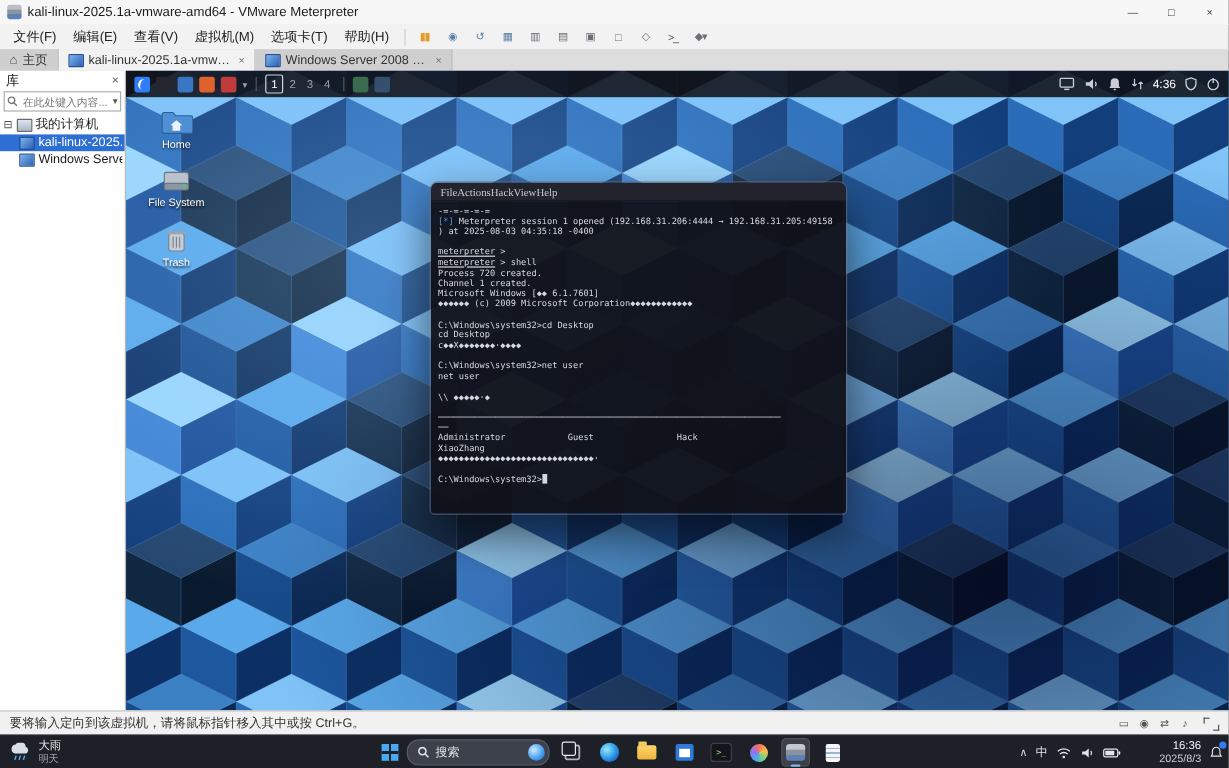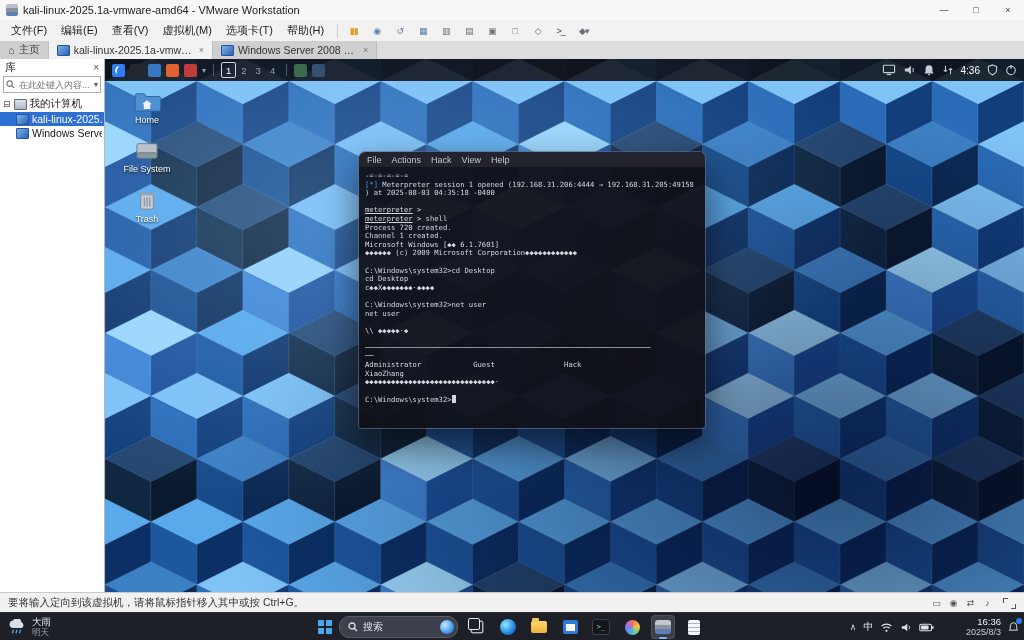--- a/index.html
+++ b/index.html
@@ -87,22 +87,22 @@
   
   .kterm{position:absolute;left:253px;top:92px;width:346px;height:276px;z-index:6;
     border-radius:7px 7px 4px 4px;overflow:hidden;border:1px solid rgba(95,100,120,0.65);
     box-shadow:0 16px 36px rgba(0,0,0,0.55);display:flex;flex-direction:column;}
   .kt-title{height:21px;background:#191a22;display:flex;align-items:center;justify-content:center;
     font-size:10px;color:#c9ccd6;position:relative;flex:none;}
   .kt-controls{position:absolute;right:5px;top:0;height:100%;display:flex;align-items:center;gap:4px;}
   .kc{width:11px;height:11px;border-radius:50%;background:#3a3d4a;color:#c9ccd6;font-size:7px;
     display:flex;align-items:center;justify-content:center;}
   .kc-close{background:#2f7cf6;color:#fff;}
-  .kt-menus{height:15px;background:#22232d;display:flex;align-items:center;gap:10px;
-    padding:0 8px;font-size:9px;color:#c5c8d2;border-bottom:1px solid #14151c;flex:none;}
+  .kt-menus{height:15px;background:#22232d;display:flex;align-items:center;
+    padding:0 8px;font-size:9px;color:#c5c8d2;border-bottom:1px solid #14151c;flex:none;font-family:Liberation Serif, serif;}
   .kt-body{flex:1;background:rgba(16,17,24,0.95);padding:4px 6px;overflow:hidden;
     font-family:"DejaVu Sans Mono","Liberation Mono",monospace;font-size:7.2px;line-height:8.6px;
     color:#d6d7de;white-space:pre;}
   .t-blue{color:#4f9cf0;}
   .t-und{text-decoration:underline;}
   .cursor{display:inline-block;width:4.4px;height:7.6px;background:#d6d7de;vertical-align:-1px;}
 
   
   .statusbar{position:absolute;left:0;right:0;top:592px;height:20px;background:#f1f1f1;
     border-top:1px solid #c9c9c9;display:flex;align-items:center;padding:0 8px;gap:4px;}
@@ -163,21 +163,21 @@
   .bell-wrap{position:relative;display:flex;align-items:center;}
   .badge{position:absolute;right:-3px;top:-3px;width:6px;height:6px;border-radius:50%;background:#2f7cf6;}
 </style>
 </head>
 <body>
 
 <div class="screen">
 
   <div class="titlebar">
     <span class="vmw-logo"></span>
-    <span class="title-text">kali-linux-2025.1a-vmware-amd64 - VMware Workstation</span>
+    <span class="title-text">kali-linux-2025.1a-vmware-amd64 - VMware Meterpreter</span>
     <div class="win-controls">
       <span class="wc">—</span>
       <span class="wc">□</span>
       <span class="wc wc-close">×</span>
     </div>
   </div>
 
   <div class="menubar">
     <div class="menu-items" id="menu-items"><span class="menu-item">文件(F)</span><span class="menu-item">编辑(E)</span><span class="menu-item">查看(V)</span><span class="menu-item">虚拟机(M)</span><span class="menu-item">选项卡(T)</span><span class="menu-item">帮助(H)</span></div>
     <div class="tb-sep"></div>

